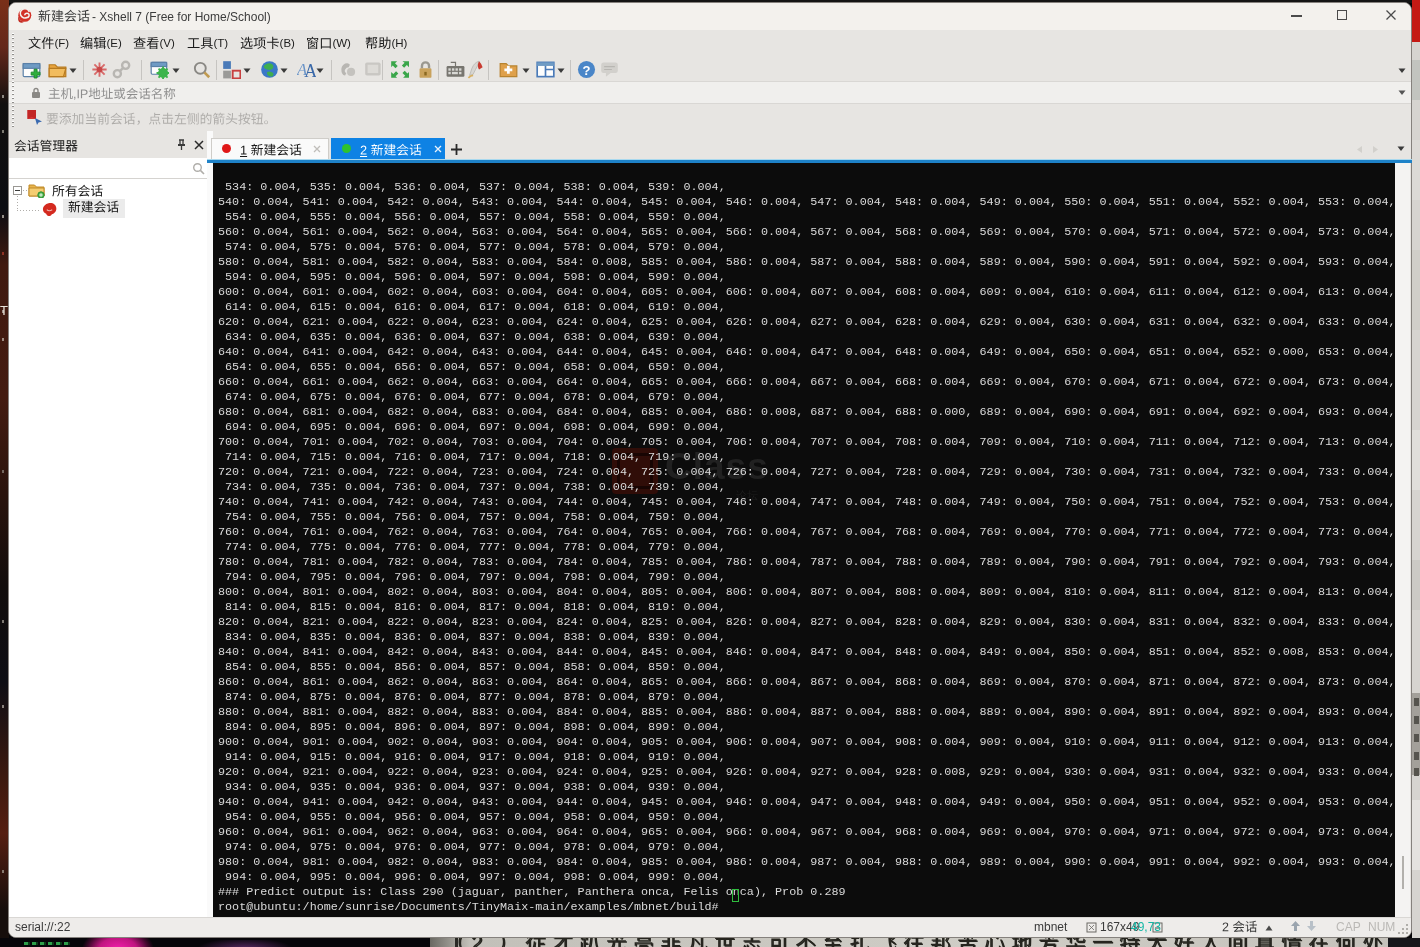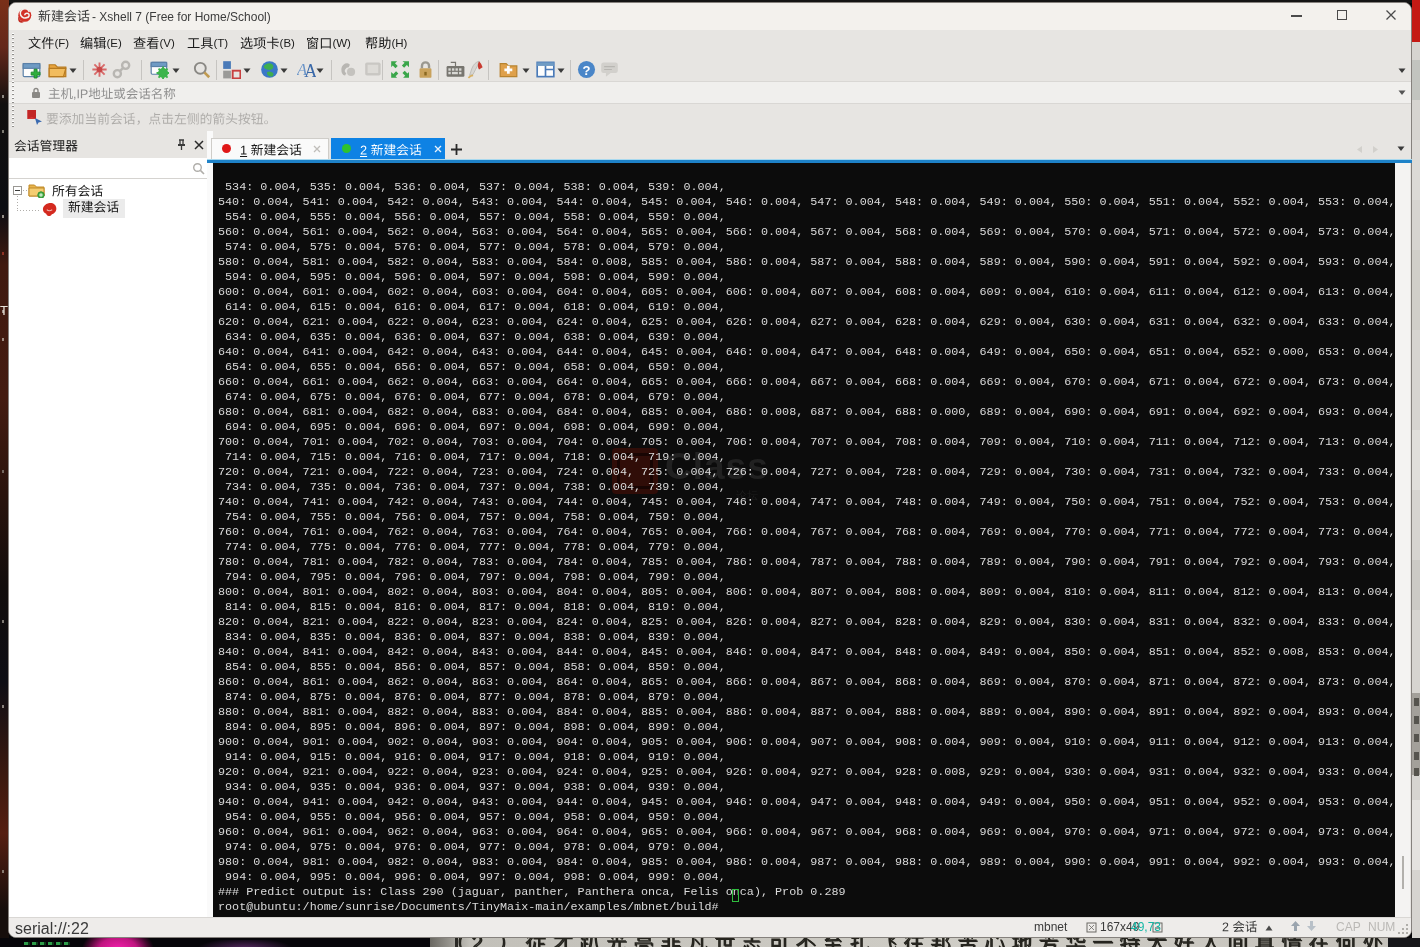--- a/index.html
+++ b/index.html
@@ -828,21 +828,21 @@
  974: 0.004, 975: 0.004, 976: 0.004, 977: 0.004, 978: 0.004, 979: 0.004,
 980: 0.004, 981: 0.004, 982: 0.004, 983: 0.004, 984: 0.004, 985: 0.004, 986: 0.004, 987: 0.004, 988: 0.004, 989: 0.004, 990: 0.004, 991: 0.004, 992: 0.004, 993: 0.004,
  994: 0.004, 995: 0.004, 996: 0.004, 997: 0.004, 998: 0.004, 999: 0.004,
 ### Predict output is: Class 290 (jaguar, panther, Panthera onca, Felis onca), Prob 0.289
 root@ubuntu:/home/sunrise/Documents/TinyMaix-main/examples/mbnet/build# </pre>
     <div class="a" style="left:519px;top:726px;width:7px;height:13px;border:1px solid #2fbe3e"></div>
   </div>
 <div class="a" style="left:1395px;top:163px;width:15px;height:754px;background:#f4f3f2"></div>
 <div class="a" style="left:1402px;top:856px;width:2px;height:33px;background:#b2b0ac"></div>
 <div class="a" style="left:9px;top:917px;width:1402px;height:20px;background:#eeecea;border-top:1px solid #d9d7d4;border-radius:0 0 7px 7px"></div>
-<div class="a" style="left:15px;top:920px;font-size:16px;color:#3a3a3a">serial://:22</div>
+<div class="a" style="left:15px;top:920px;font-size:12px;color:#3a3a3a">serial://:22</div>
 <div class="a" style="left:1034px;top:920px;font-size:12px;color:#3a3a3a">mbnet</div>
 <svg class="a" style="left:1086px;top:922px" width="11" height="11">
     <g stroke="#6a6864" fill="none">
       <rect x="1" y="1" width="9" height="9"></rect>
       <path d="M3 3 L8 8 M8 3 L3 8" stroke-width=".8"></path>
     </g>
   </svg>
 <div class="a" style="left:1100px;top:920px;font-size:12px;color:#3a3a3a">167x49</div>
 <svg class="a" style="left:1152px;top:922px" width="11" height="11">
     <g stroke="#6a6864" fill="none">

